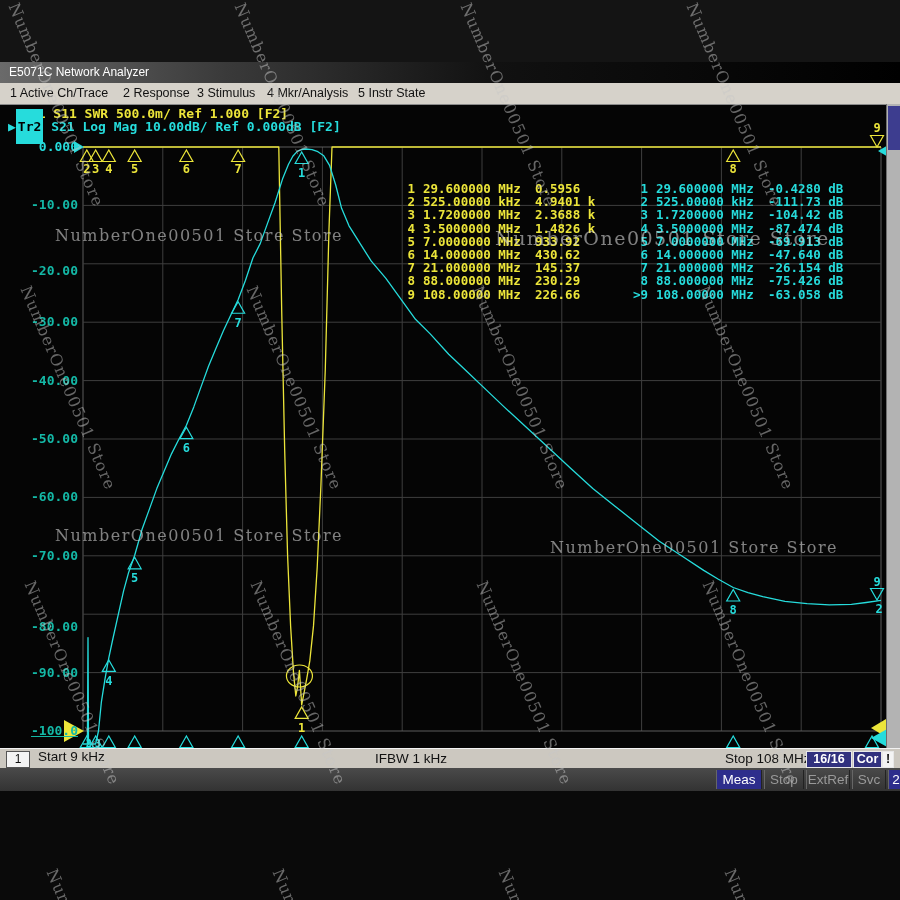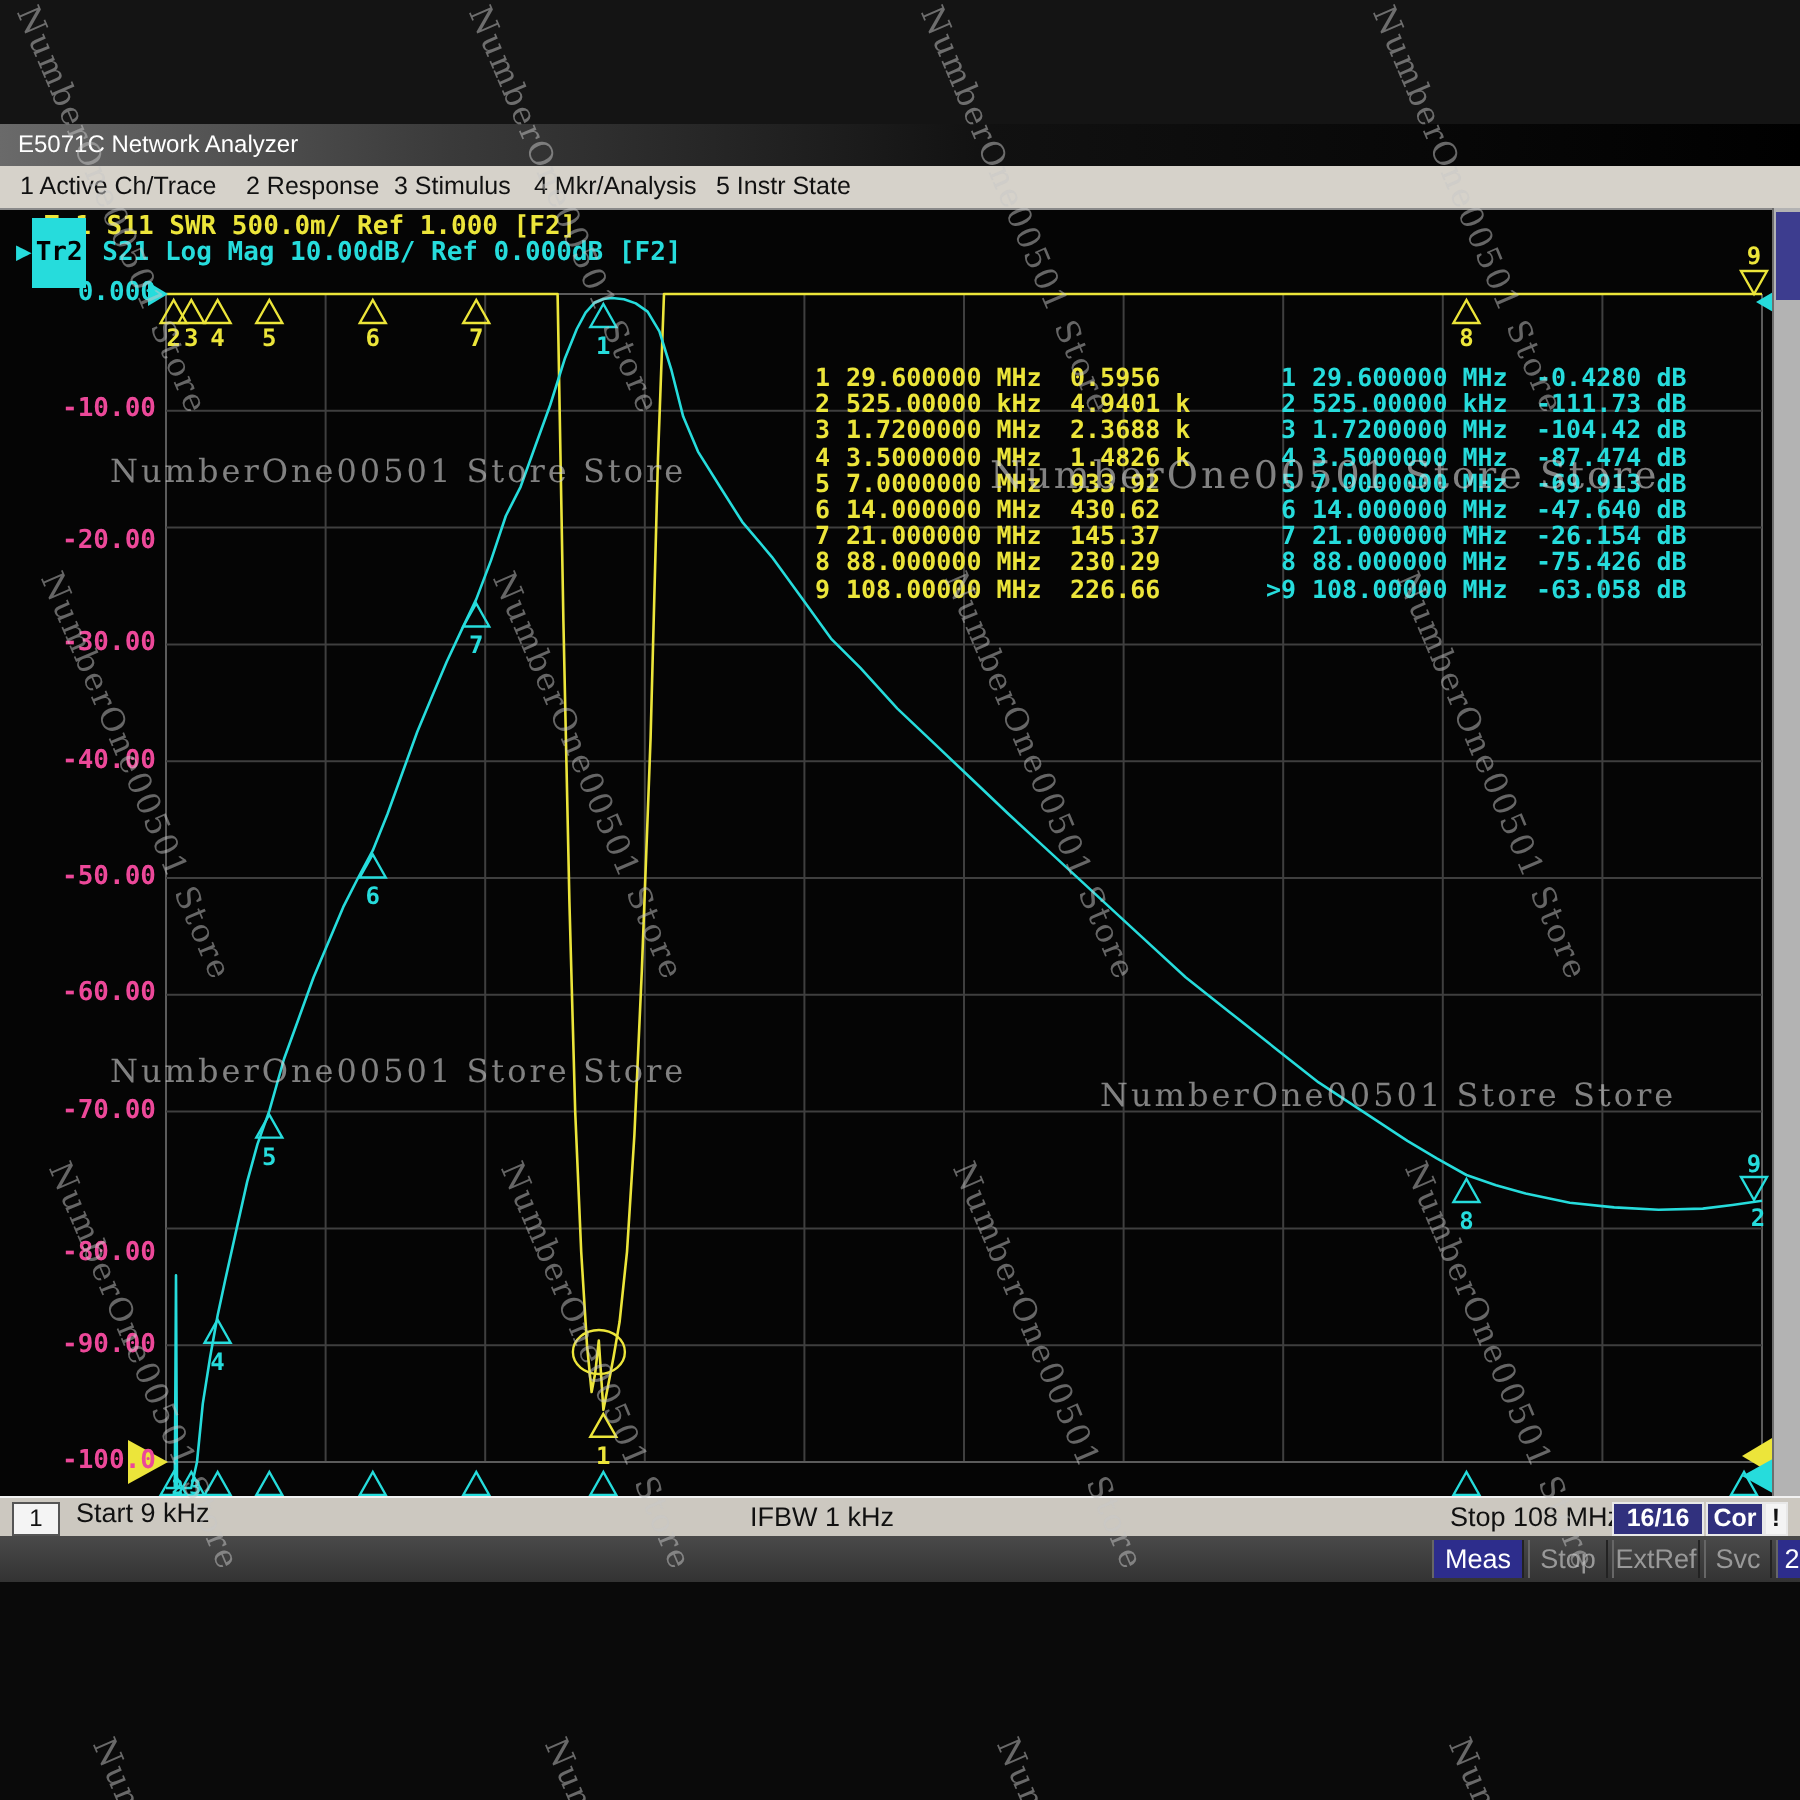--- a/index.html
+++ b/index.html
@@ -37,21 +37,21 @@
         color:#999;border-left:1px solid #666;border-right:1px solid #222;}
   .tbtn.active{background:#2d2d8c;color:#fff;}
   .bottom-strip{position:absolute;left:0;top:791px;width:900px;height:109px;background:#0a0a0a;}
   
   .mono{font-family:"DejaVu Sans Mono",monospace;font-weight:700;}
   .trline{position:absolute;left:0;width:880px;height:13px;font-size:13px;line-height:13px;z-index:6;}
   .trline.y{color:#ece53a;top:107px;padding-left:22px;}
   .trline.c{color:#26dcdc;top:120px;padding-left:8px;}
   .tr2-chip{background:#26dcdc;color:#000;padding:10px 2px;}
   .ylabels div{position:absolute;width:78px;text-align:right;font-size:13px;line-height:14px;
-               color:#ec4899;z-index:6;}
+               color:#14b8a6;z-index:6;}
   .ylabels div.ref{color:#26dcdc;}
   .mtable{position:absolute;z-index:6;font-size:12.5px;line-height:13.2px;white-space:nowrap;}
   .mtable.t1{left:399px;top:182px;color:#ece53a;}
   .mtable.t2{left:632px;top:182px;color:#26dcdc;}
   .mtable .mn{display:inline-block;width:16px;text-align:right;margin-right:8px;}
   .mtable .mf{display:inline-block;width:102px;margin-right:10px;}
   svg.plot{position:absolute;left:0;top:0;z-index:5;pointer-events:none;}
   
   .wm-layer{position:absolute;inset:0;z-index:60;pointer-events:none;
             font-family:"DejaVu Serif",serif;}
@@ -88,21 +88,21 @@
       <div class="ref" style="top: 140px;">0.000</div>
       <div style="top: 198.4px;">-10.00</div>
       <div style="top: 264px;">-20.00</div>
       <div style="top: 315.2px;">-30.00</div>
       <div style="top: 373.6px;">-40.00</div>
       <div style="top: 432px;">-50.00</div>
       <div style="top: 490.4px;">-60.00</div>
       <div style="top: 548.8px;">-70.00</div>
       <div style="top: 620px;">-80.00</div>
       <div style="top: 665.6px;">-90.00</div>
-      <div style="top: 724px;">-100.0</div>
+      <div style="top: 724px; text-decoration: underline;">-100.0</div>
     </div>
 
   <div class="mtable t1 mono">
       <div><span class="mn">1</span><span class="mf">29.600000 MHz</span><span class="mv">0.5956</span></div>
       <div><span class="mn">2</span><span class="mf">525.00000 kHz</span><span class="mv">4.9401 k</span></div>
       <div><span class="mn">3</span><span class="mf">1.7200000 MHz</span><span class="mv">2.3688 k</span></div>
       <div><span class="mn">4</span><span class="mf">3.5000000 MHz</span><span class="mv">1.4826 k</span></div>
       <div><span class="mn">5</span><span class="mf">7.0000000 MHz</span><span class="mv">933.92</span></div>
       <div><span class="mn">6</span><span class="mf">14.000000 MHz</span><span class="mv">430.62</span></div>
       <div><span class="mn">7</span><span class="mf">21.000000 MHz</span><span class="mv">145.37</span></div>

